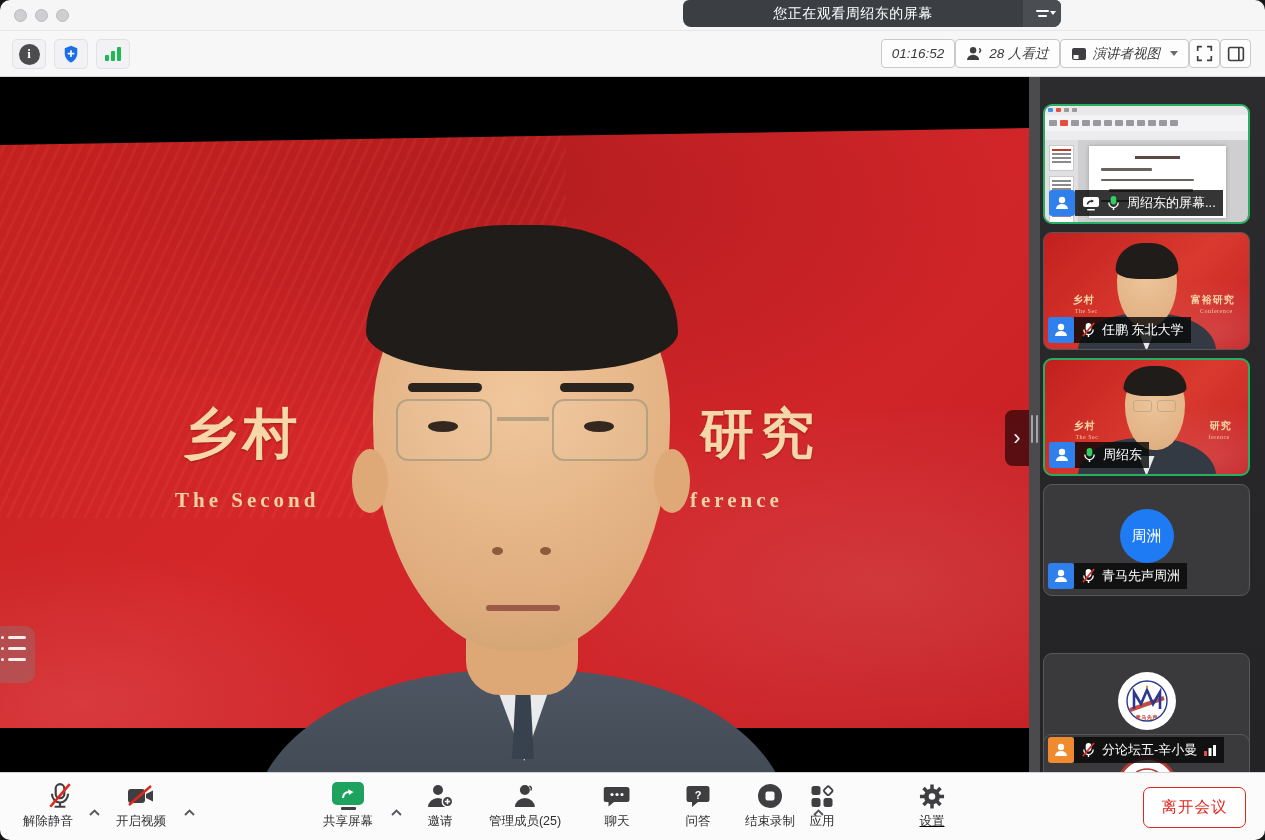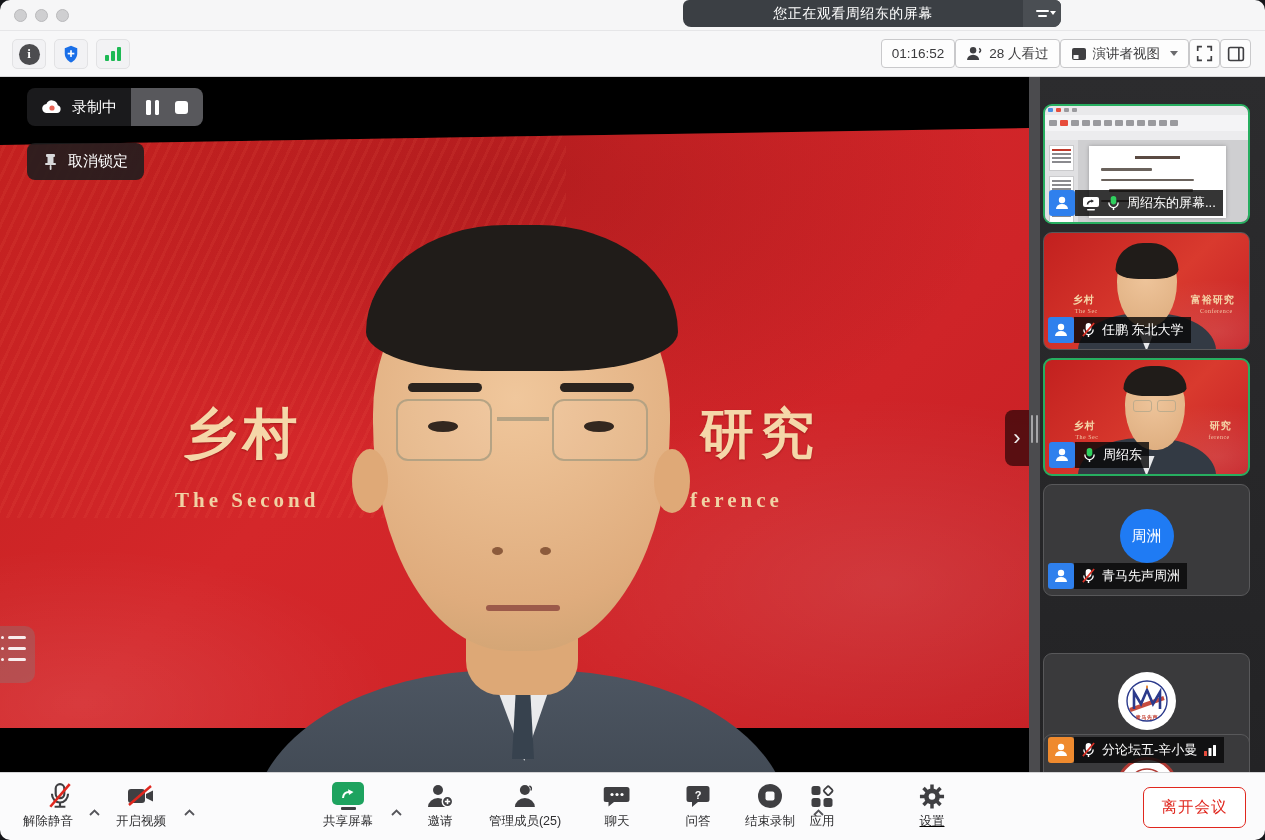--- a/index.html
+++ b/index.html
@@ -18,21 +18,21 @@
   .ft-line2 { width:9px; position:relative; }
   .ft-caret { width:0; height:0; border-left:3.5px solid transparent; border-right:3.5px solid transparent; border-top:4px solid #fff; position:absolute; right:5px; margin-top:-1px; }
 
   
   .toolbar { position:absolute; left:0; top:31px; width:100%; height:46px; background:#f7f7f8; border-bottom:1px solid #d8d8da; z-index:25; }
   .tb-left { position:absolute; left:12px; top:8px; display:flex; gap:8px; }
   .tb-icon-btn { width:34px; height:30px; border:1px solid #e2e2e4; border-radius:5px; background:#f2f2f4; display:flex; align-items:center; justify-content:center; cursor:pointer; }
   .info-circle { width:21px; height:21px; border-radius:50%; background:#4c4c4f; color:#fff; font-size:13px; font-weight:bold; font-family:"Liberation Serif",serif; display:flex; align-items:center; justify-content:center; }
   .sigbars { display:flex; align-items:flex-end; gap:2px; }
   .sigbars i { display:block; width:4px; background:#1db954; border-radius:1px; }
-  .tb-right { position:absolute; right:14px; top:8px; display:flex; gap:0; align-items:flex-end; }
+  .tb-right { position:absolute; right:14px; top:8px; display:flex; gap:0; align-items:flex-end;font-style:italic; }
   .tb-box { height:29px; border:1px solid #c9c9cb; border-radius:4px; background:#fdfdfd; display:flex; align-items:center; gap:6px; padding:0 10px; font-size:13.5px; color:#3a3a3c; }
   .tb-sq { width:31px; height:29px; border:1px solid #c9c9cb; border-radius:4px; background:#fdfdfd; display:flex; align-items:center; justify-content:center; cursor:pointer; }
   .dd-caret { width:0; height:0; border-left:4px solid transparent; border-right:4px solid transparent; border-top:5px solid #6b6b6e; margin-left:4px; }
 
   
   .stage { position:absolute; left:0; top:77px; width:1029px; height:695px; background:#000; overflow:hidden; }
   .video-red { position:absolute; left:0; top:51px; width:100%; height:600px;
       background:
         radial-gradient(ellipse 620px 300px at 86% 76%, rgba(255,255,255,.10), transparent 62%),
         radial-gradient(ellipse 520px 260px at 8% 96%, rgba(255,255,255,.09), transparent 60%),
@@ -150,46 +150,21 @@
       <div class="pm-lens" style="left:396px;"></div>
       <div class="pm-lens" style="left:552px;"></div>
       <div class="pm-bridge"></div>
       <div class="pm-eye" style="left:428px;"></div>
       <div class="pm-eye" style="left:584px;"></div>
       <div class="pm-nostril" style="left:492px;"></div>
       <div class="pm-nostril" style="left:540px;"></div>
       <div class="pm-mouth"></div>
     </div>
 
-    <div class="rec-pill">
-      <div class="rec-left">
-        <svg width="22" height="16" viewBox="0 0 22 16">
-          <path d="M6 14 a4.5 4.5 0 0 1 -.6-9 a6 6 0 0 1 11.4 1.2 a4 4 0 0 1 -.8 7.8 Z" fill="#fff"></path>
-          <circle cx="11" cy="9" r="2.6" fill="#e86456"></circle>
-        </svg>
-        <span>录制中</span>
-      </div>
-      <div class="rec-right">
-        <span class="btn-pause">
-            <i></i>
-            <i></i>
-          </span>
-        <span class="btn-stop"></span>
-      </div>
-    </div>
-
-    <div class="unlock-pill">
-      <svg width="15" height="17" viewBox="0 0 15 17">
-        <rect x="3" y="1" width="9" height="3" rx="1" fill="#d8d8da"></rect>
-        <rect x="4.5" y="4" width="6" height="6" fill="#d8d8da"></rect>
-        <rect x="2" y="10" width="11" height="2" rx="1" fill="#d8d8da"></rect>
-        <rect x="6.7" y="12" width="1.8" height="5" rx="0.9" fill="#d8d8da"></rect>
-      </svg>
-      <span>取消锁定</span>
-    </div>
+
 
     <div class="caption-chip">
       <div class="row">
           <span class="dot"></span>
           <span class="bar"></span>
         </div>
       <div class="row">
           <span class="dot"></span>
           <span class="bar"></span>
         </div>

